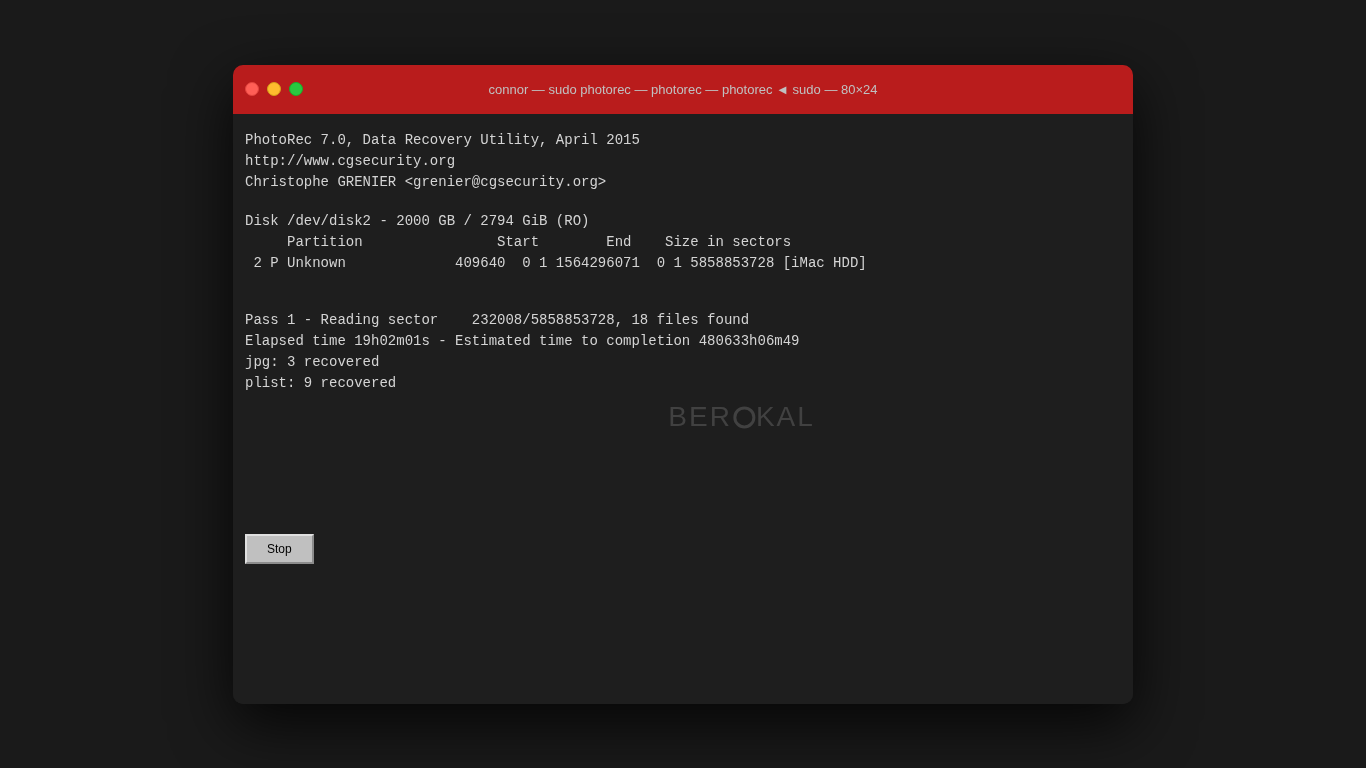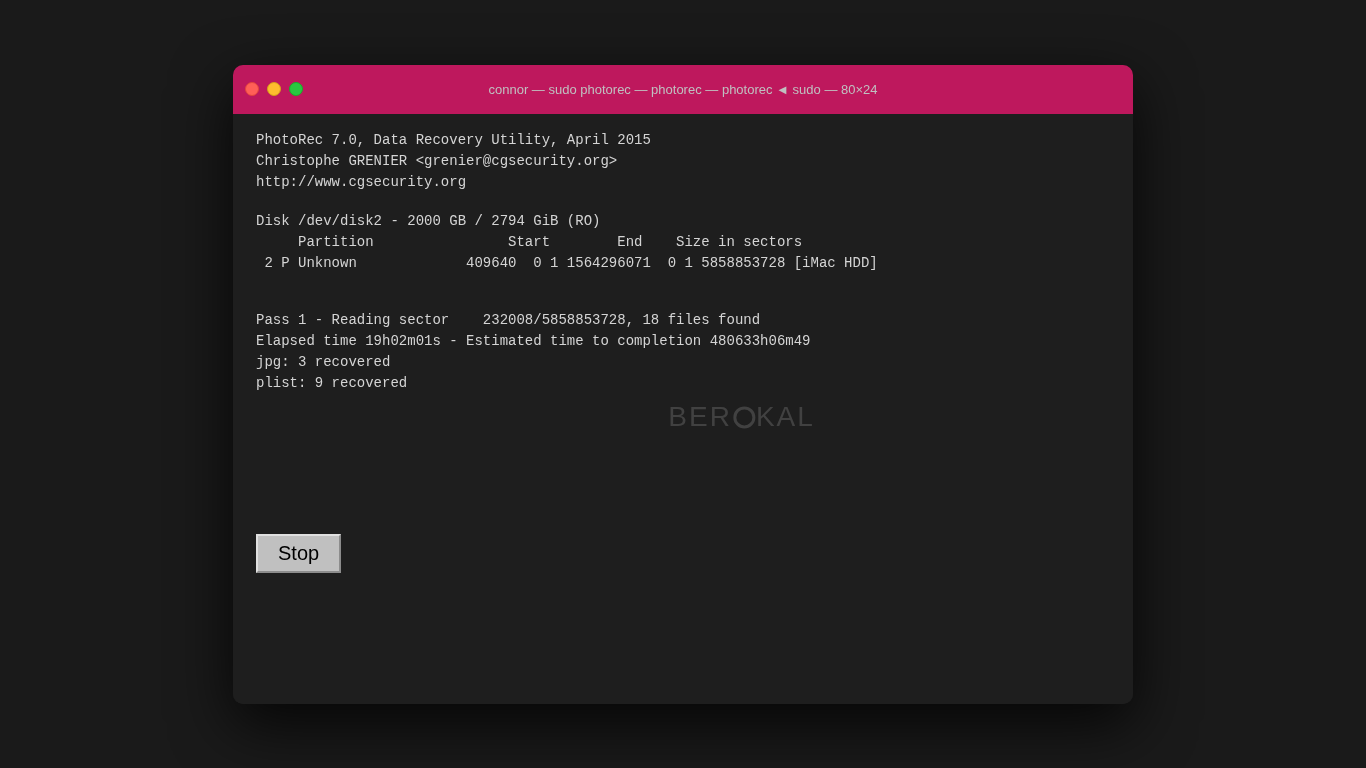--- a/index.html
+++ b/index.html
@@ -16,21 +16,21 @@
 
     .window {
       width: 900px;
       background: #1e1e1e;
       border-radius: 10px;
       overflow: hidden;
       box-shadow: 0 20px 60px rgba(0,0,0,0.8);
     }
 
     .titlebar {
-      background: #be185d;
+      background: #b91c1c;
       height: 49px;
       display: flex;
       align-items: center;
       padding: 0 12px;
       gap: 8px;
       position: relative;
     }
 
     .traffic-light {
       width: 14px;
@@ -48,42 +48,42 @@
       left: 50%;
       transform: translateX(-50%);
       color: #c0c0c0;
       font-size: 13px;
       font-family: -apple-system, BlinkMacSystemFont, 'Helvetica Neue', sans-serif;
       white-space: nowrap;
     }
 
     .terminal-body {
       background: #1e1e1e;
-      padding: 16px 23px;
+      padding: 16px 12px;
       color: #d4d4d4;
       font-size: 14px;
       line-height: 1.5;
       min-height: 590px;
       position: relative;
     }
 
     .terminal-line {
       white-space: pre;
       font-family: 'Courier New', Courier, monospace;
     }
 
     .spacer { height: 18px; }
 
     .stop-button {
       display: inline-block;
       background: #c0c0c0;
       color: #000;
       border: 2px outset #e0e0e0;
       padding: 6px 20px;
-      font-size: 20px;
+      font-size: 12px;
       font-family: -apple-system, BlinkMacSystemFont, 'Helvetica Neue', sans-serif;
       cursor: pointer;
       margin-top: 140px;
     }
 
     .watermark {
       position: absolute;
       top: 50%;
       left: 50%;
       transform: translate(-10%, -30%);
@@ -100,22 +100,22 @@
 
 <div class="window">
   <div class="titlebar">
     <div class="traffic-light close"></div>
     <div class="traffic-light minimize"></div>
     <div class="traffic-light maximize"></div>
     <span class="title-text">connor — sudo photorec — photorec — photorec ◄ sudo — 80×24</span>
   </div>
   <div class="terminal-body">
     <div class="terminal-line">PhotoRec 7.0, Data Recovery Utility, April 2015</div>
+    <div class="terminal-line">http://www.cgsecurity.org</div>
     <div class="terminal-line">Christophe GRENIER &lt;grenier@cgsecurity.org&gt;</div>
-    <div class="terminal-line">http://www.cgsecurity.org</div>
     <div class="spacer"></div>
     <div class="terminal-line">Disk /dev/disk2 - 2000 GB / 2794 GiB (RO)</div>
     <div class="terminal-line">     Partition                Start        End    Size in sectors</div>
     <div class="terminal-line"> 2 P Unknown             409640  0 1 1564296071  0 1 5858853728 [iMac HDD]</div>
     <div class="spacer"></div>
     <div class="spacer"></div>
     <div class="terminal-line">Pass 1 - Reading sector    232008/5858853728, 18 files found</div>
     <div class="terminal-line">Elapsed time 19h02m01s - Estimated time to completion 480633h06m49</div>
     <div class="terminal-line">jpg: 3 recovered</div>
     <div class="terminal-line">plist: 9 recovered</div>

